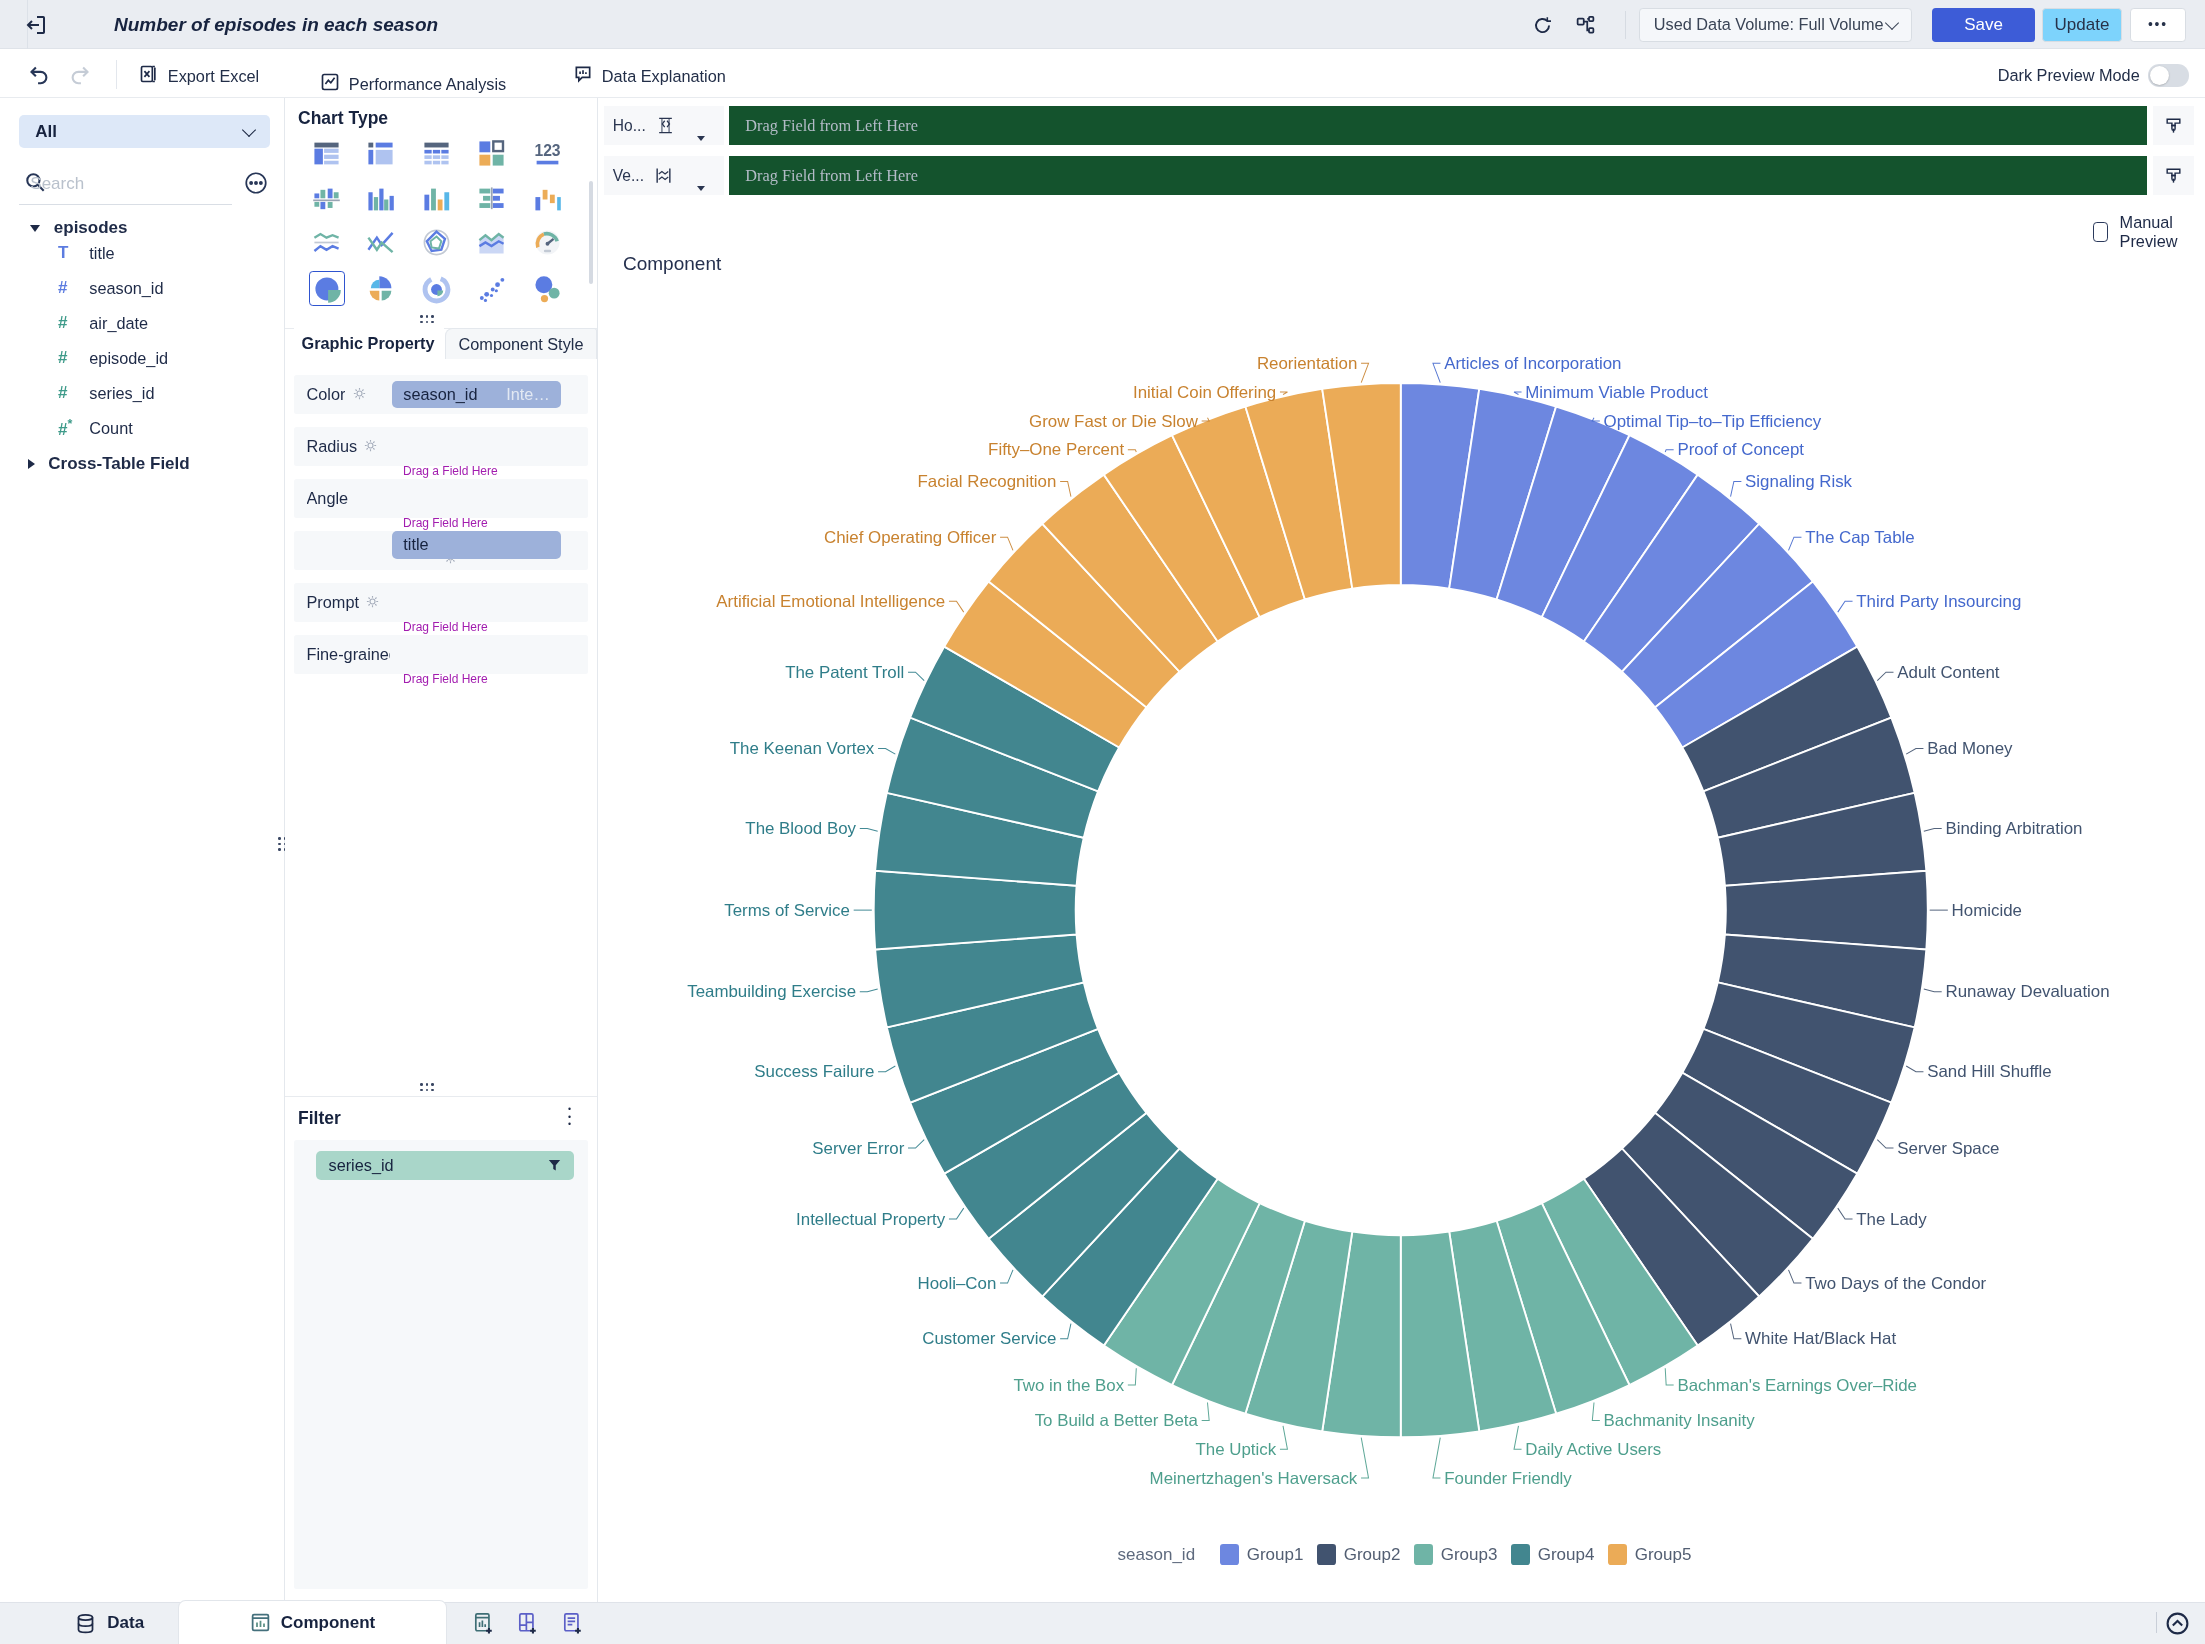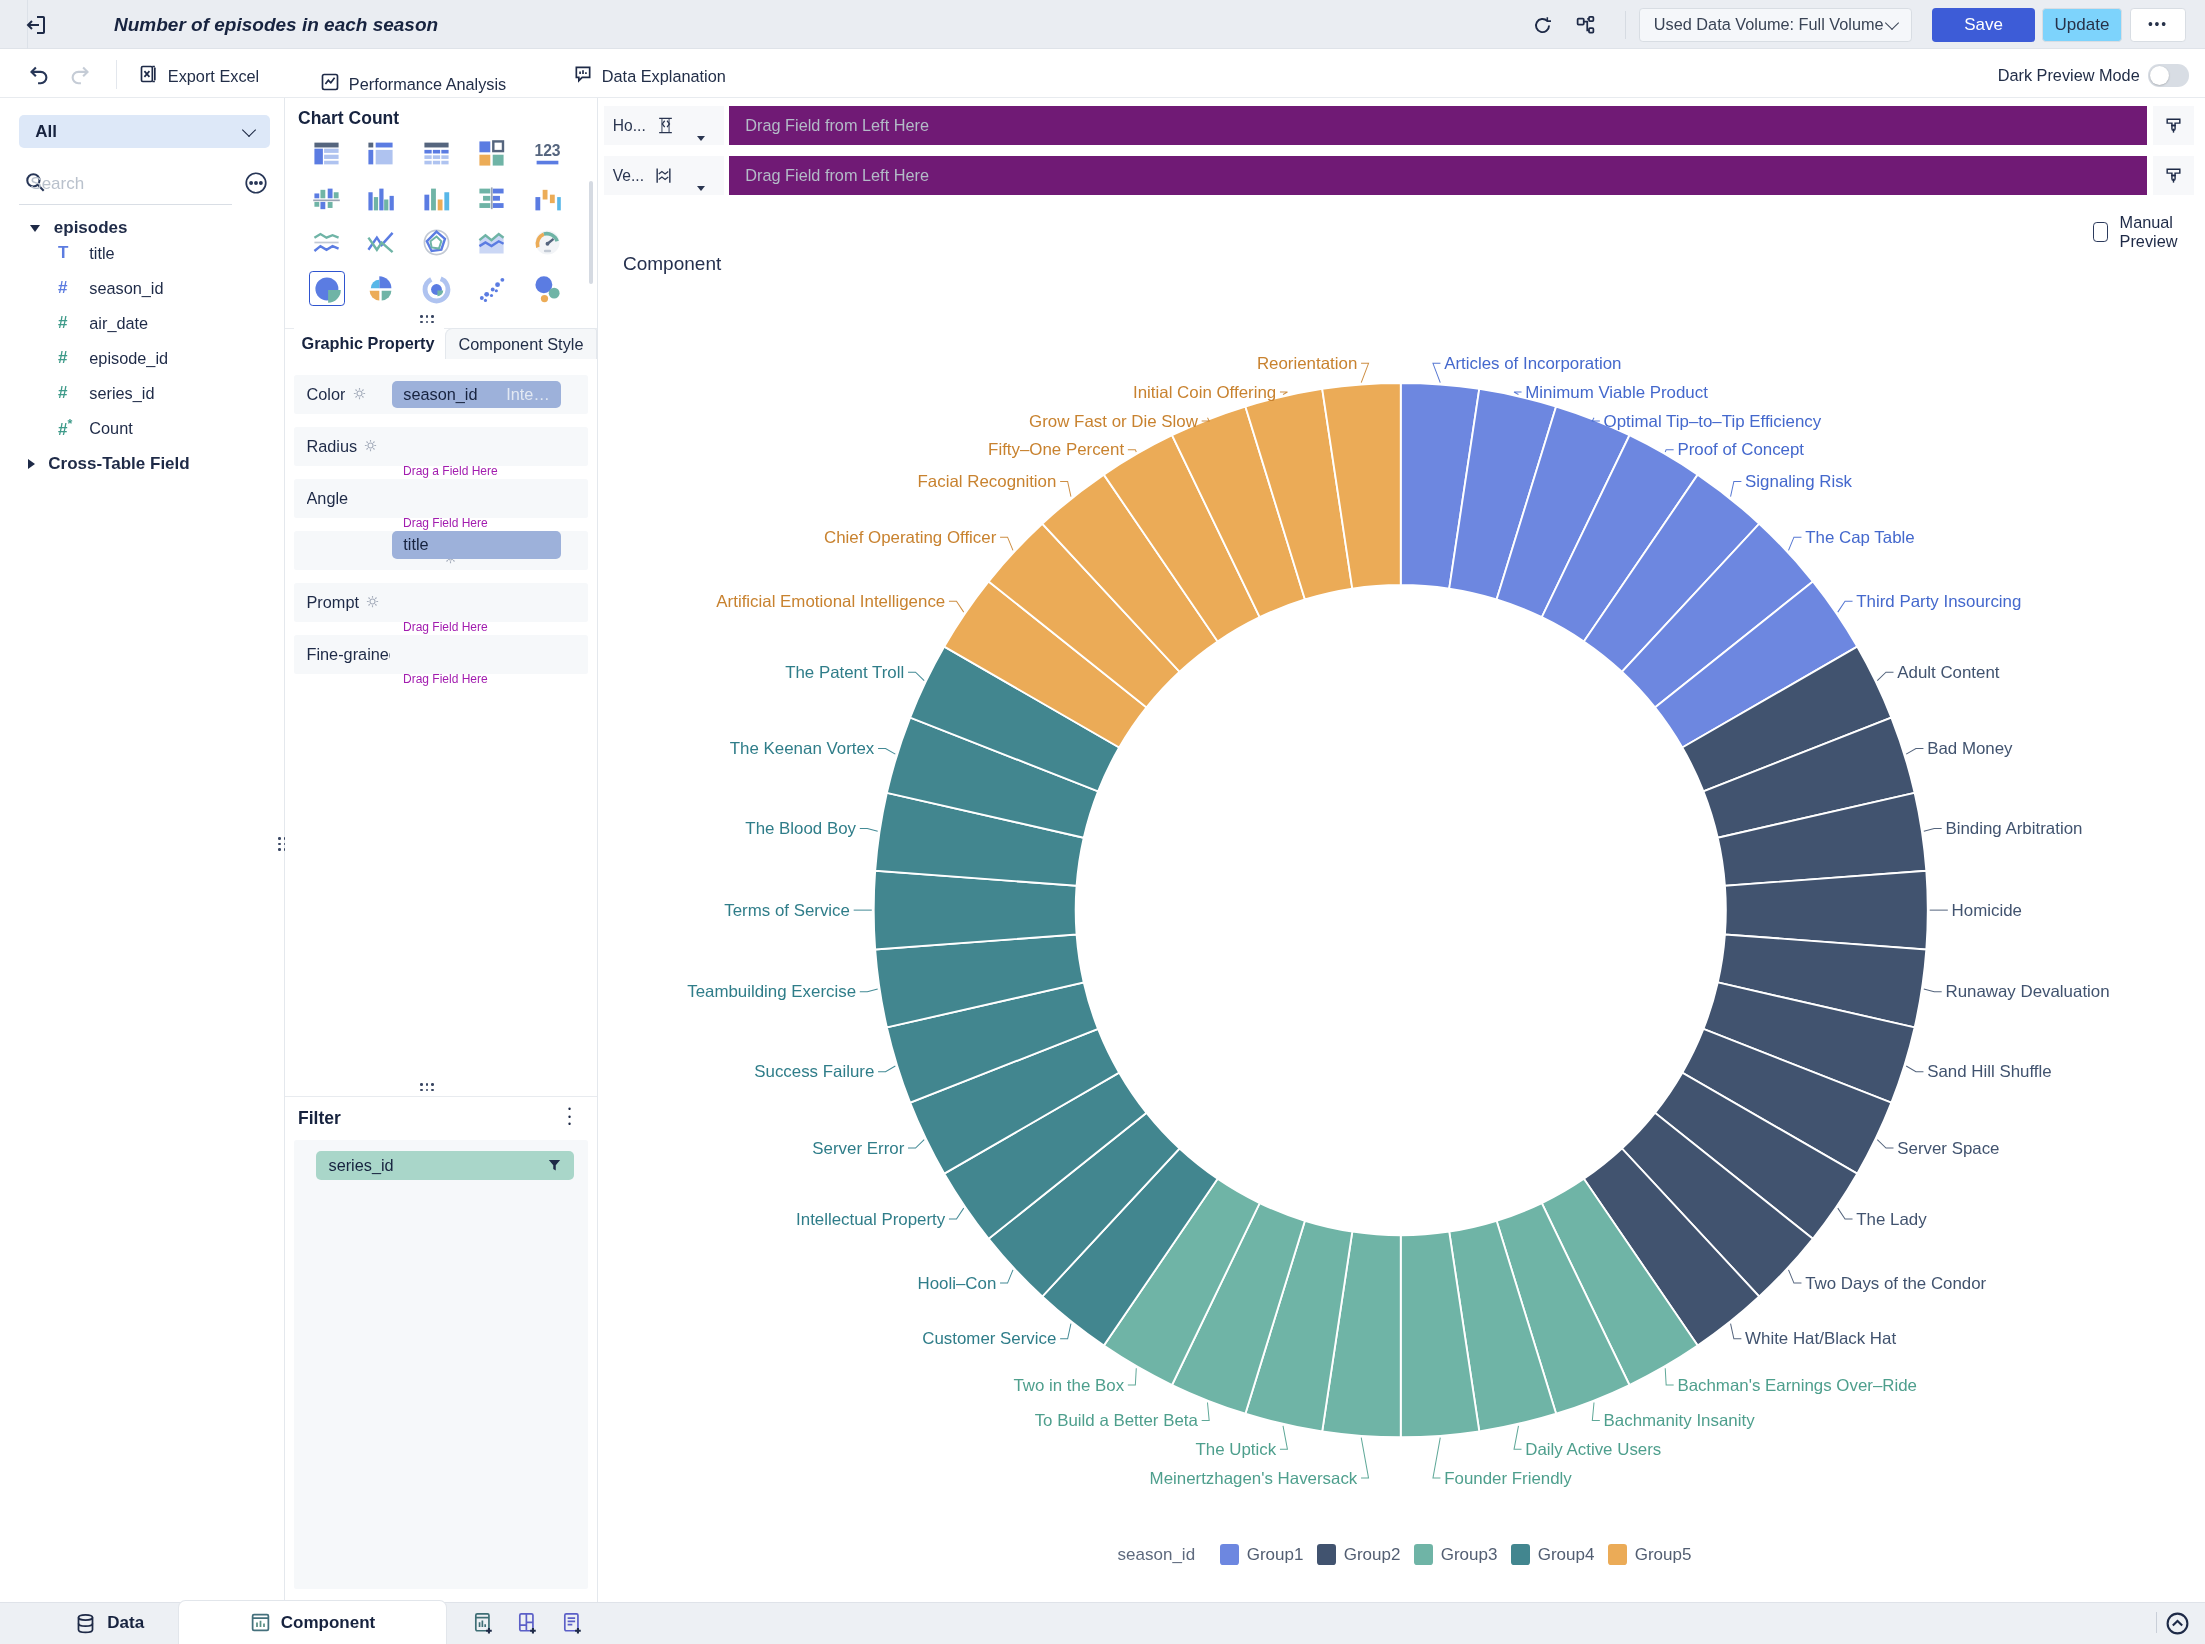--- a/index.html
+++ b/index.html
@@ -89,22 +89,22 @@
      letter-spacing:0; line-height:7.5px; }
   #filter-menu::before { content:"\2022\A\2022\A\2022"; white-space:pre; font-size:8.8px; display:block; text-align:center; }
   #filter-box { left:294px; top:1140px; width:294px; height:449px; background:#F6F8FA; border-radius:2.5px; }
   #filter-pill { left:316px; top:1151px; width:258px; height:29px; background:#A9D6C9; border-radius:5px;
      display:flex; align-items:center; padding:0 12.5px; font-size:16.3px; color:#17233F; cursor:grab; }
   #filter-pill svg { margin-left:auto; }
 
   
   .shelf-label { position:absolute; left:604px; width:120px; height:39px; background:#F7F8FA; display:flex;
      align-items:center; padding-left:8.8px; gap:10px; font-size:15.6px; color:#2A3550; }
-  .shelf-field { position:absolute; left:729px; width:1418px; height:39px; background:#701a75; display:flex;
-     align-items:center; padding-left:16.3px; font-size:16.3px; color:#B3BBC7; }
+  .shelf-field { position:absolute; left:729px; width:1418px; height:39px; background:#14532d; display:flex;
+     align-items:center; padding-left:16.3px; font-size:16.3px; color:#B3BBC7;font-family:Liberation Serif, serif; }
   .shelf-brush { position:absolute; left:2153px; width:41px; height:39px; background:#F7F8FA; display:flex;
      align-items:center; justify-content:center; cursor:pointer; }
   .mini-caret { width:0; height:0; border-left:4.4px solid transparent; border-right:4.4px solid transparent;
      border-top:5.6px solid #2A3550; position:absolute; left:93px; bottom:3.8px; }
   #manual-preview { left:2065px; top:213px; display:flex; align-items:center; gap:11.3px; cursor:pointer;margin-left:28px; }
   #mp-box { width:20px; height:20px; border:1.9px solid #2B3A5C; border-radius:3.8px; background:#fff; }
   #mp-label { font-size:16.3px; color:#1E2A47; }
   #component-label { left:623px; top:253px; font-size:19px; font-weight:500; color:#25304E; }
   #donut { left:604px; top:238px; }
   #legend { left:604px; top:1544px; width:1601px; display:flex; align-items:center; justify-content:center; gap:13.8px; }
@@ -267,21 +267,21 @@
 <div class="dots-v" style="left:278px;top:837px;">
   <span></span>
     <span></span>
     <span></span>
     <span></span>
     <span></span>
     <span></span>
 </div>
 
 <div id="mid-panel" class="abs"></div>
-<div id="ct-title" class="abs">Chart Count</div>
+<div id="ct-title" class="abs">Chart Type</div>
 
 <div class="ct-cell" style="left:312px;top:139px;">
   <svg viewBox="0 0 24 24" width="29" height="29">
       <rect x="2" y="3" width="20" height="4" fill="#55657E"></rect>
       <rect x="2" y="8" width="7" height="13" fill="#5B7CE2"></rect>
       <rect x="10" y="8" width="12" height="3.5" fill="#AFC3F0"></rect>
       <rect x="10" y="13" width="12" height="3.5" fill="#AFC3F0"></rect>
       <rect x="10" y="18" width="12" height="3" fill="#AFC3F0"></rect>
     </svg>
 </div>

